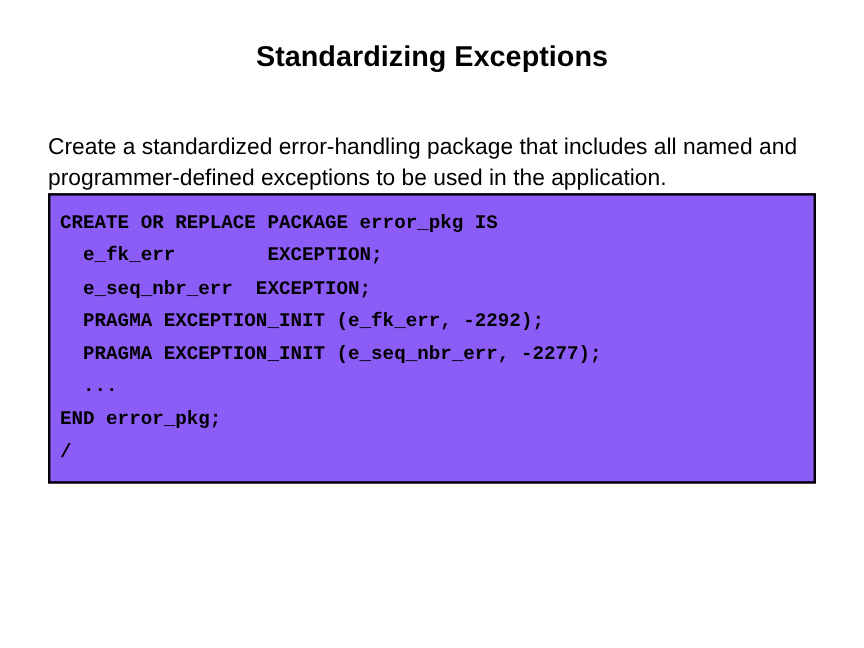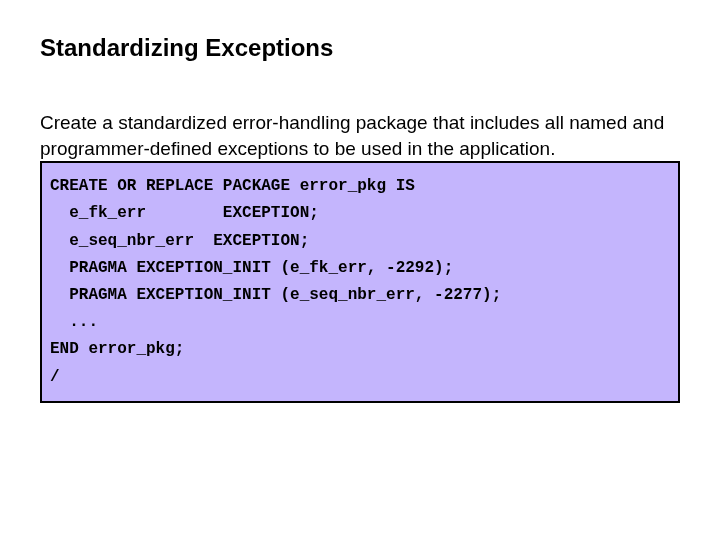--- a/index.html
+++ b/index.html
@@ -9,32 +9,32 @@
     }
     body {
       width: 720px;
       height: 540px;
       background: #ffffff;
       font-family: Arial, Helvetica, sans-serif;
       color: #000000;
       padding: 28px 40px 40px 40px;
     }
     .title {
-      text-align: left;
+      text-align: center;
       font-size: 24px;
       font-weight: bold;
       margin-top: 6px;
       margin-bottom: 48px;
     }
     .description {
       font-size: 19px;
       line-height: 1.35;
     }
     .code-block {
-      background: #c4b5fd;
+      background: #8b5cf6;
       border: 2px solid #000000;
       padding: 10px 8px;
       font-family: "Courier New", Courier, monospace;
       font-size: 16px;
       font-weight: bold;
       line-height: 1.7;
       white-space: pre;
     }
   </style>
 </head>

